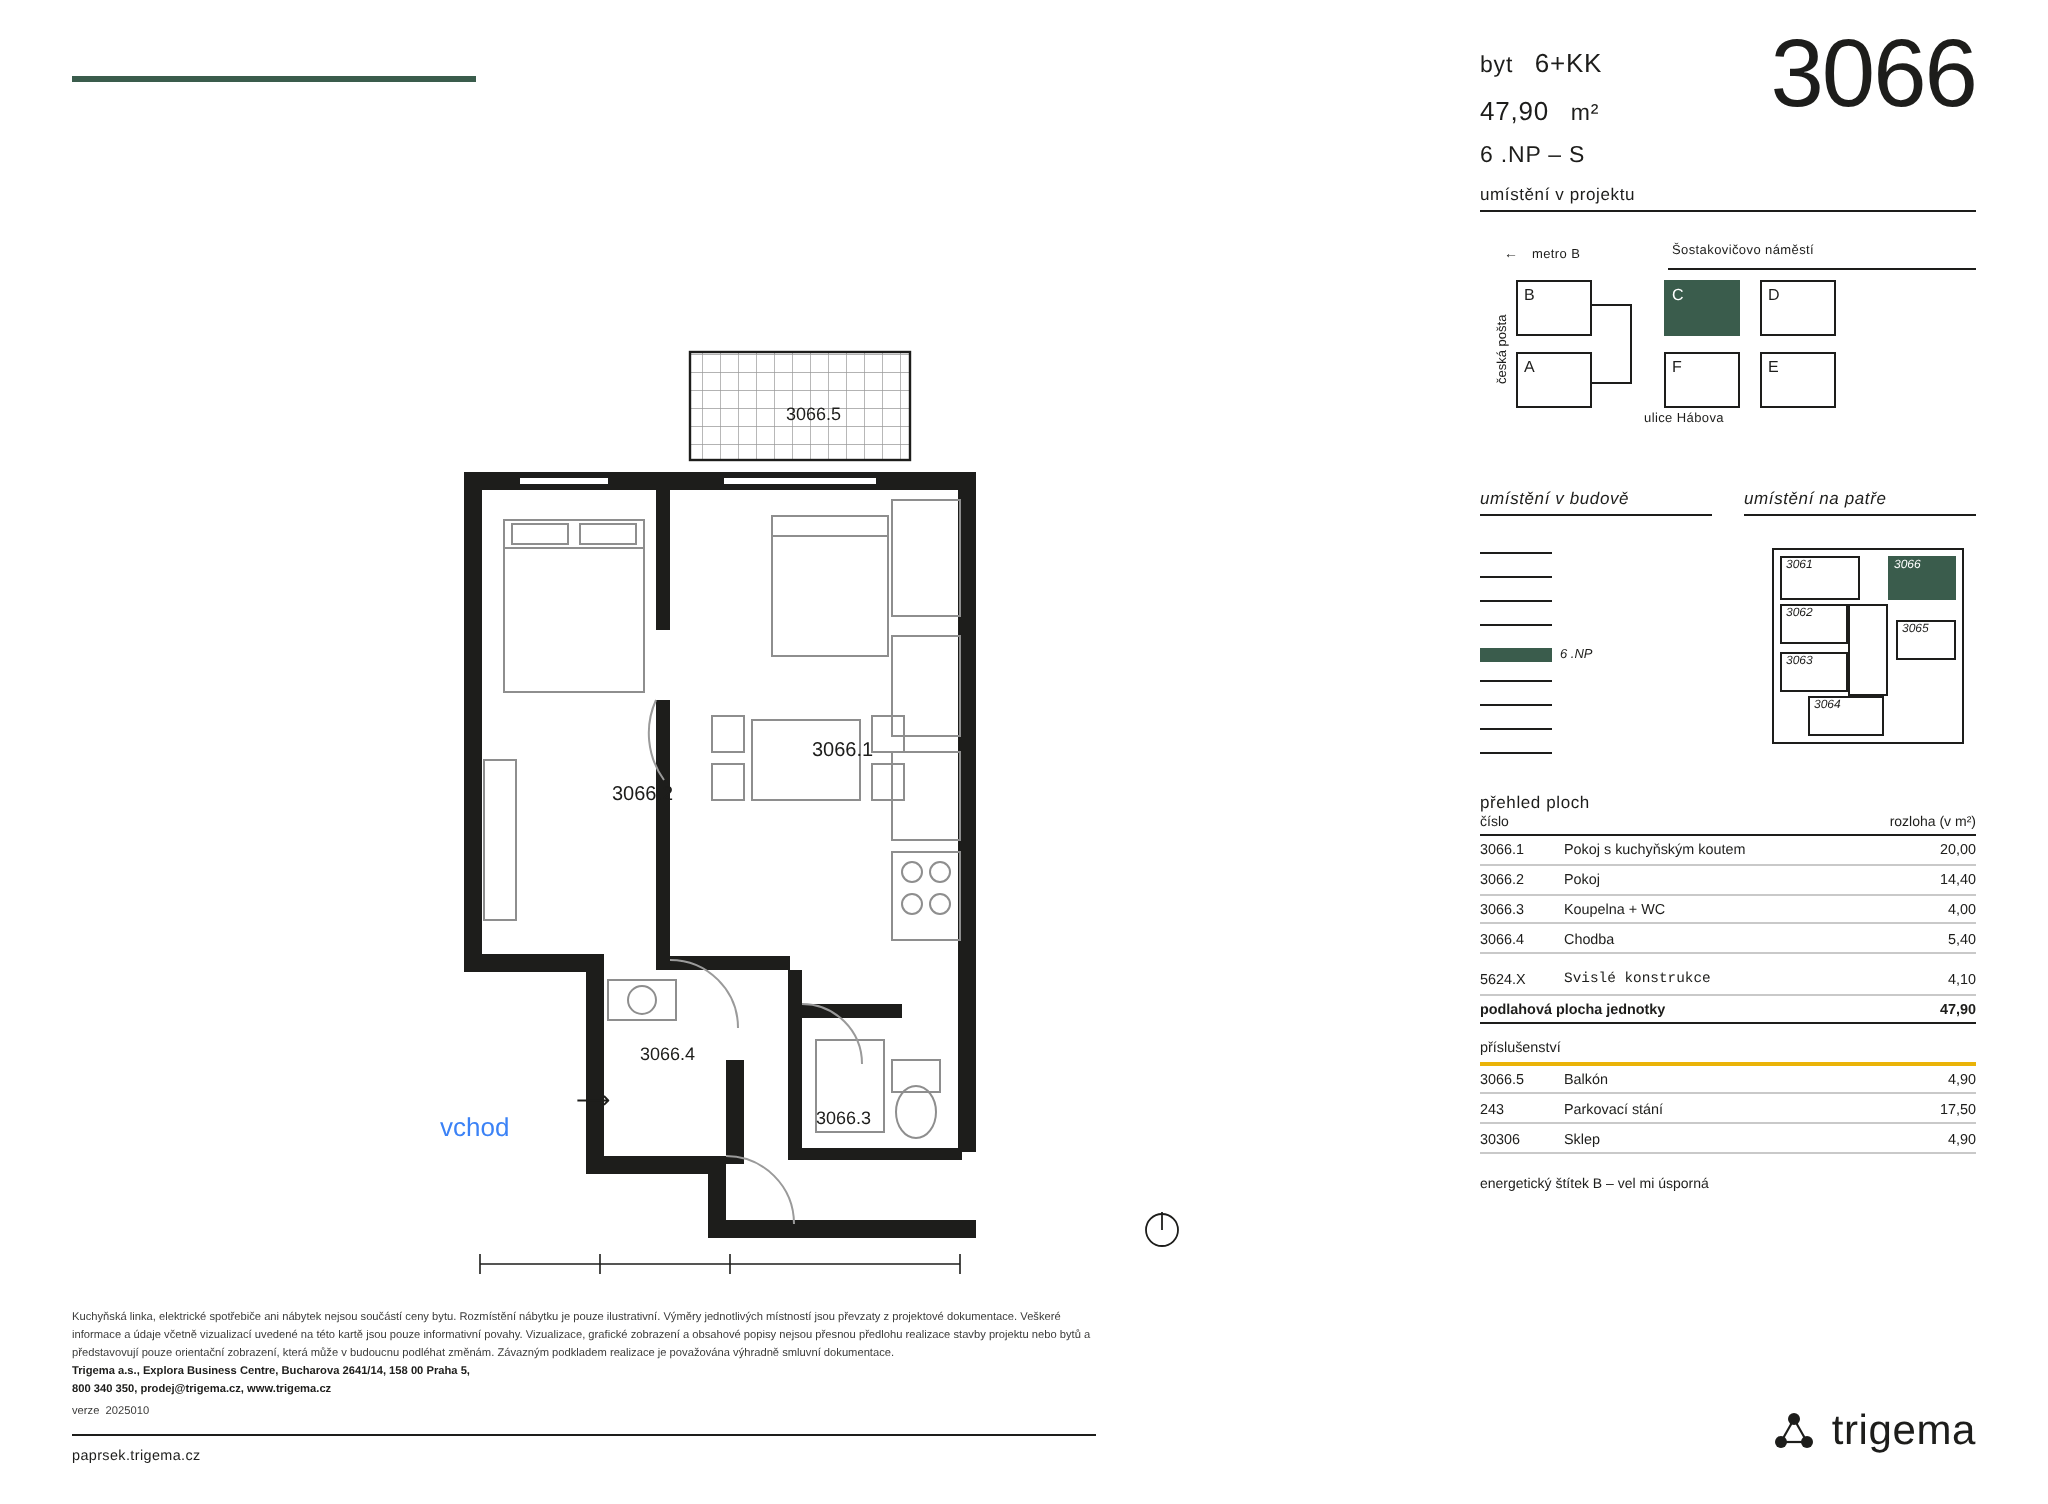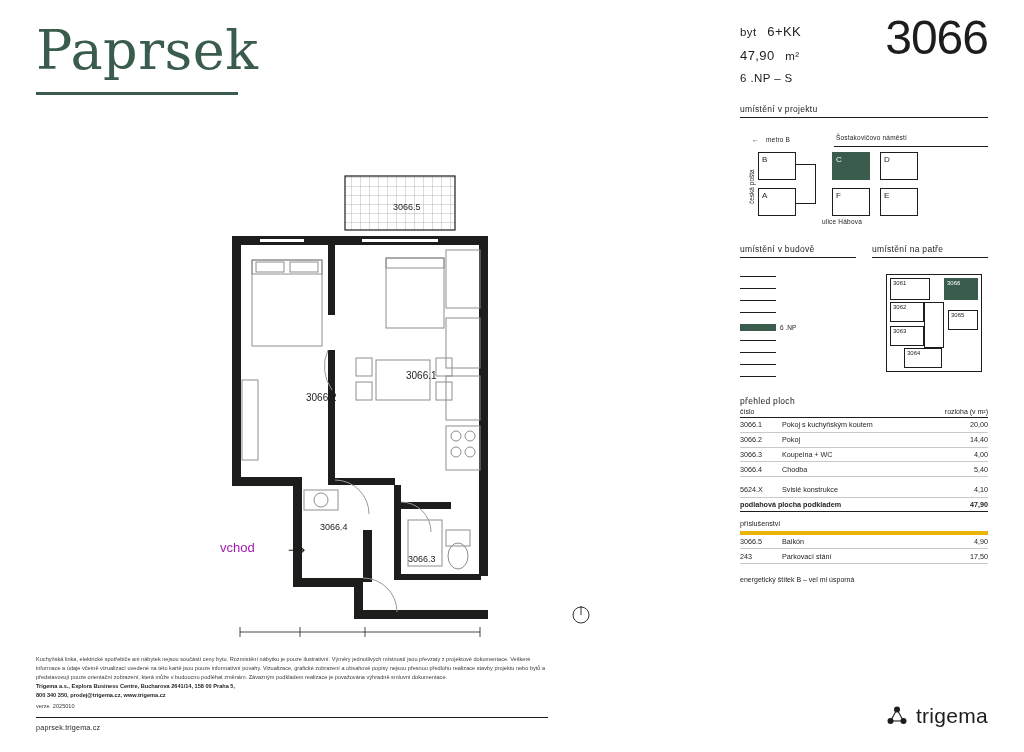--- a/index.html
+++ b/index.html
@@ -48,40 +48,40 @@
     line-height:1;
   }
 
   
   .cap {
     font-size:8.5px; letter-spacing:0.3px; color:#1d1d1b;
   }
   .cap-rule { height:1px; background:#1d1d1b; margin-top:3px; }
 
   
-  .siteplan { position:absolute; right:36px; top:104px; width:248px; }
+  .siteplan { position:absolute; right:36px; top:92px; width:248px; }
   .siteplan .sp-body { position:relative; height:96px; margin-top:8px; }
 
   .sp-box {
     position:absolute; border:1.1px solid #1d1d1b; background:#fff;
     font-size:8px; display:flex; align-items:flex-start; justify-content:flex-start;
   }
   .sp-box span { padding:2px 0 0 3px; font-size:8px; }
   .sp-box.filled { background:#3a5c4c; border-color:#3a5c4c; }
   .sp-box.filled span { color:#fff; }
 
   .sp-label { position:absolute; font-size:6.5px; letter-spacing:0.2px; color:#1d1d1b; }
   .sp-vert {
     position:absolute; font-size:6.5px; color:#1d1d1b;
     transform:rotate(-90deg); transform-origin:left top; white-space:nowrap;
   }
   .sp-arrow { position:absolute; font-size:7px; color:#1d1d1b; }
 
   
-  .bf { position:absolute; right:36px; top:244px; width:248px; }
+  .bf { position:absolute; right:36px; top:244px; width:248px;font-style:italic; }
   .bf-cols { display:flex; gap:16px; }
   .bf-col { flex:1; }
   .bf-body { position:relative; height:118px; margin-top:8px; }
 
   .floorline { position:absolute; left:0; width:36px; height:1px; background:#1d1d1b; }
   .floorbar {
     position:absolute; left:0; width:36px; height:7px; background:#3a5c4c;
   }
   .floorbar-label {
     position:absolute; left:40px; font-size:6.5px; color:#1d1d1b;
@@ -99,32 +99,32 @@
   .areas { position:absolute; right:36px; top:396px; width:248px; }
   .areas table { width:100%; border-collapse:collapse; font-size:7.2px; }
   .areas th {
     text-align:left; font-weight:400; font-size:7px;
     border-bottom:1px solid #1d1d1b; padding:2px 0 2px 0;
   }
   .areas th.r, .areas td.r { text-align:right; }
   .areas td { padding:2.4px 0; border-bottom:0.6px solid #c9c9c9; }
   .areas tr.total td { font-weight:bold; border-bottom:1px solid #1d1d1b; }
   .areas tr.group-head td {
-    border-bottom:4px solid #eab308; font-weight:400; padding-top:7px;
+    border-bottom:2px solid #eab308; font-weight:400; padding-top:7px;
   }
   .areas td.code { width:42px; }
   .areas td.r { width:48px; }
   .energy { font-size:7px; margin-top:12px; color:#1d1d1b; }
 
   
   .plan { position:absolute; left:180px; top:150px; width:470px; height:500px; }
   .plan svg { display:block; }
   .vchod {
-    position:absolute; left:40px; top:390px;
-    font-size:13px; color:#a21caf;
+    position:absolute; left:40px; top:406px;
+    font-size:13px; color:#3b82f6;
   }
   .vchod-arrow { position:absolute; left:108px; top:393px; font-size:12px; }
 
   
   .footer {
     position:absolute; left:36px; bottom:18px; width:520px;
     font-size:5.6px; line-height:1.62; color:#3c3c3b;
   }
   .footer .bold { font-weight:bold; color:#1d1d1b; }
   .footer-rule { width:512px; height:1px; background:#1d1d1b; margin:6px 0 4px 0; }
@@ -141,21 +141,20 @@
   }
 
   .north { position:absolute; left:570px; top:604px; }
 </style>
 </head>
 <body>
 
 <div class="page">
 
   <div class="brand">
-    <div class="brand-name">Paprsek</div>
     <div class="brand-rule"></div>
   </div>
 
   <div class="head">
     <div class="head-left">
       <div class="head-line">
         <span>byt</span>
         &nbsp;&nbsp;<span class="big">6+KK</span>
       </div>
       <div class="head-line">
@@ -286,39 +285,44 @@
           <td>Koupelna + WC</td>
           <td class="r">4,00</td>
         </tr>
         <tr>
           <td class="code">3066.4</td>
           <td>Chodba</td>
           <td class="r">5,40</td>
         </tr>
         <tr>
           <td class="code" style="padding-top:8px;">5624.X</td>
-          <td style="padding-top:8px;">Svislé konstrukce</td>
+          <td style="padding-top:8px;font-family:Liberation Mono, monospace;">Svislé konstrukce</td>
           <td class="r" style="padding-top:8px;">4,10</td>
         </tr>
         <tr class="total">
-          <td colspan="2">podlahová plocha podkladem</td>
+          <td colspan="2">podlahová plocha jednotky</td>
           <td class="r">47,90</td>
         </tr>
         <tr class="group-head">
           <td colspan="3">příslušenství</td>
         </tr>
         <tr>
           <td class="code">3066.5</td>
           <td>Balkón</td>
           <td class="r">4,90</td>
         </tr>
         <tr>
           <td class="code">243</td>
           <td>Parkovací stání</td>
           <td class="r">17,50</td>
+        </tr>
+        <tr>
+          <td class="code">30306</td>
+          <td>Sklep</td>
+          <td class="r">4,90</td>
         </tr>
       </tbody>
     </table>
     <div class="energy">energetický štítek B – vel mi úsporná</div>
   </div>
 
   <div class="plan">
     <svg width="470" height="500" viewBox="0 0 470 500" xmlns="http://www.w3.org/2000/svg">
       <defs>
         <pattern id="balcony-grid" width="9" height="9" patternUnits="userSpaceOnUse">

